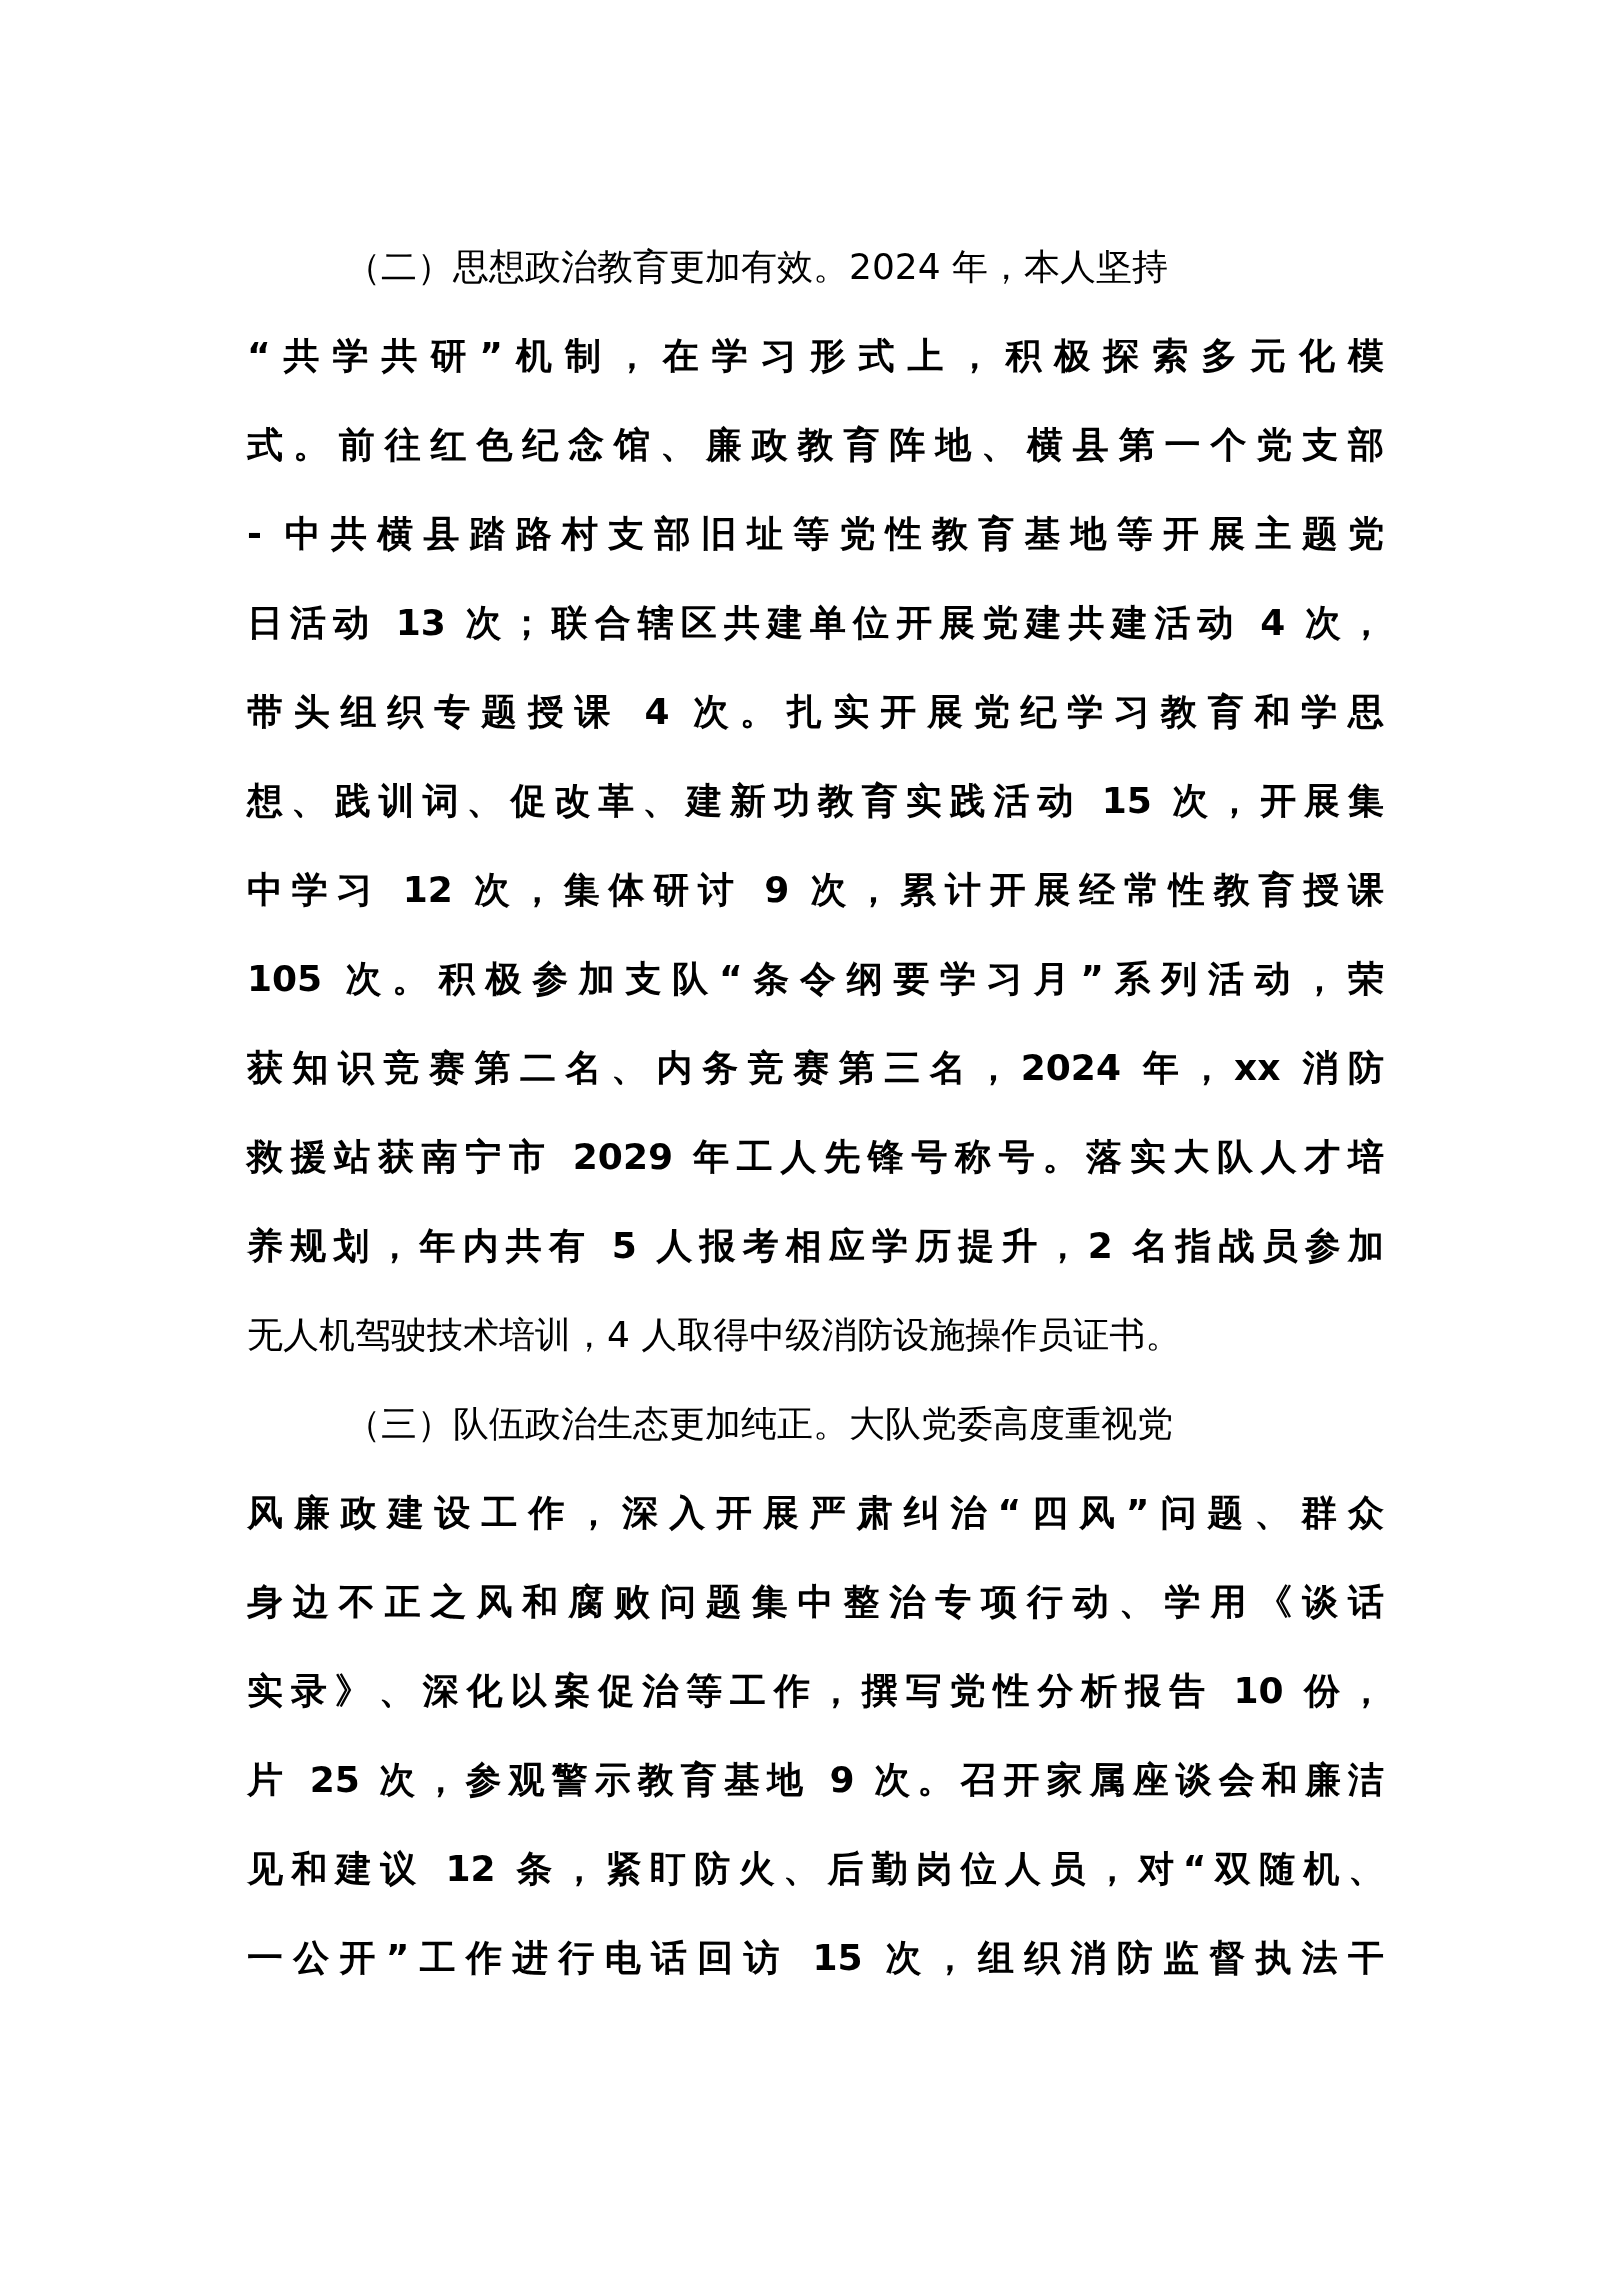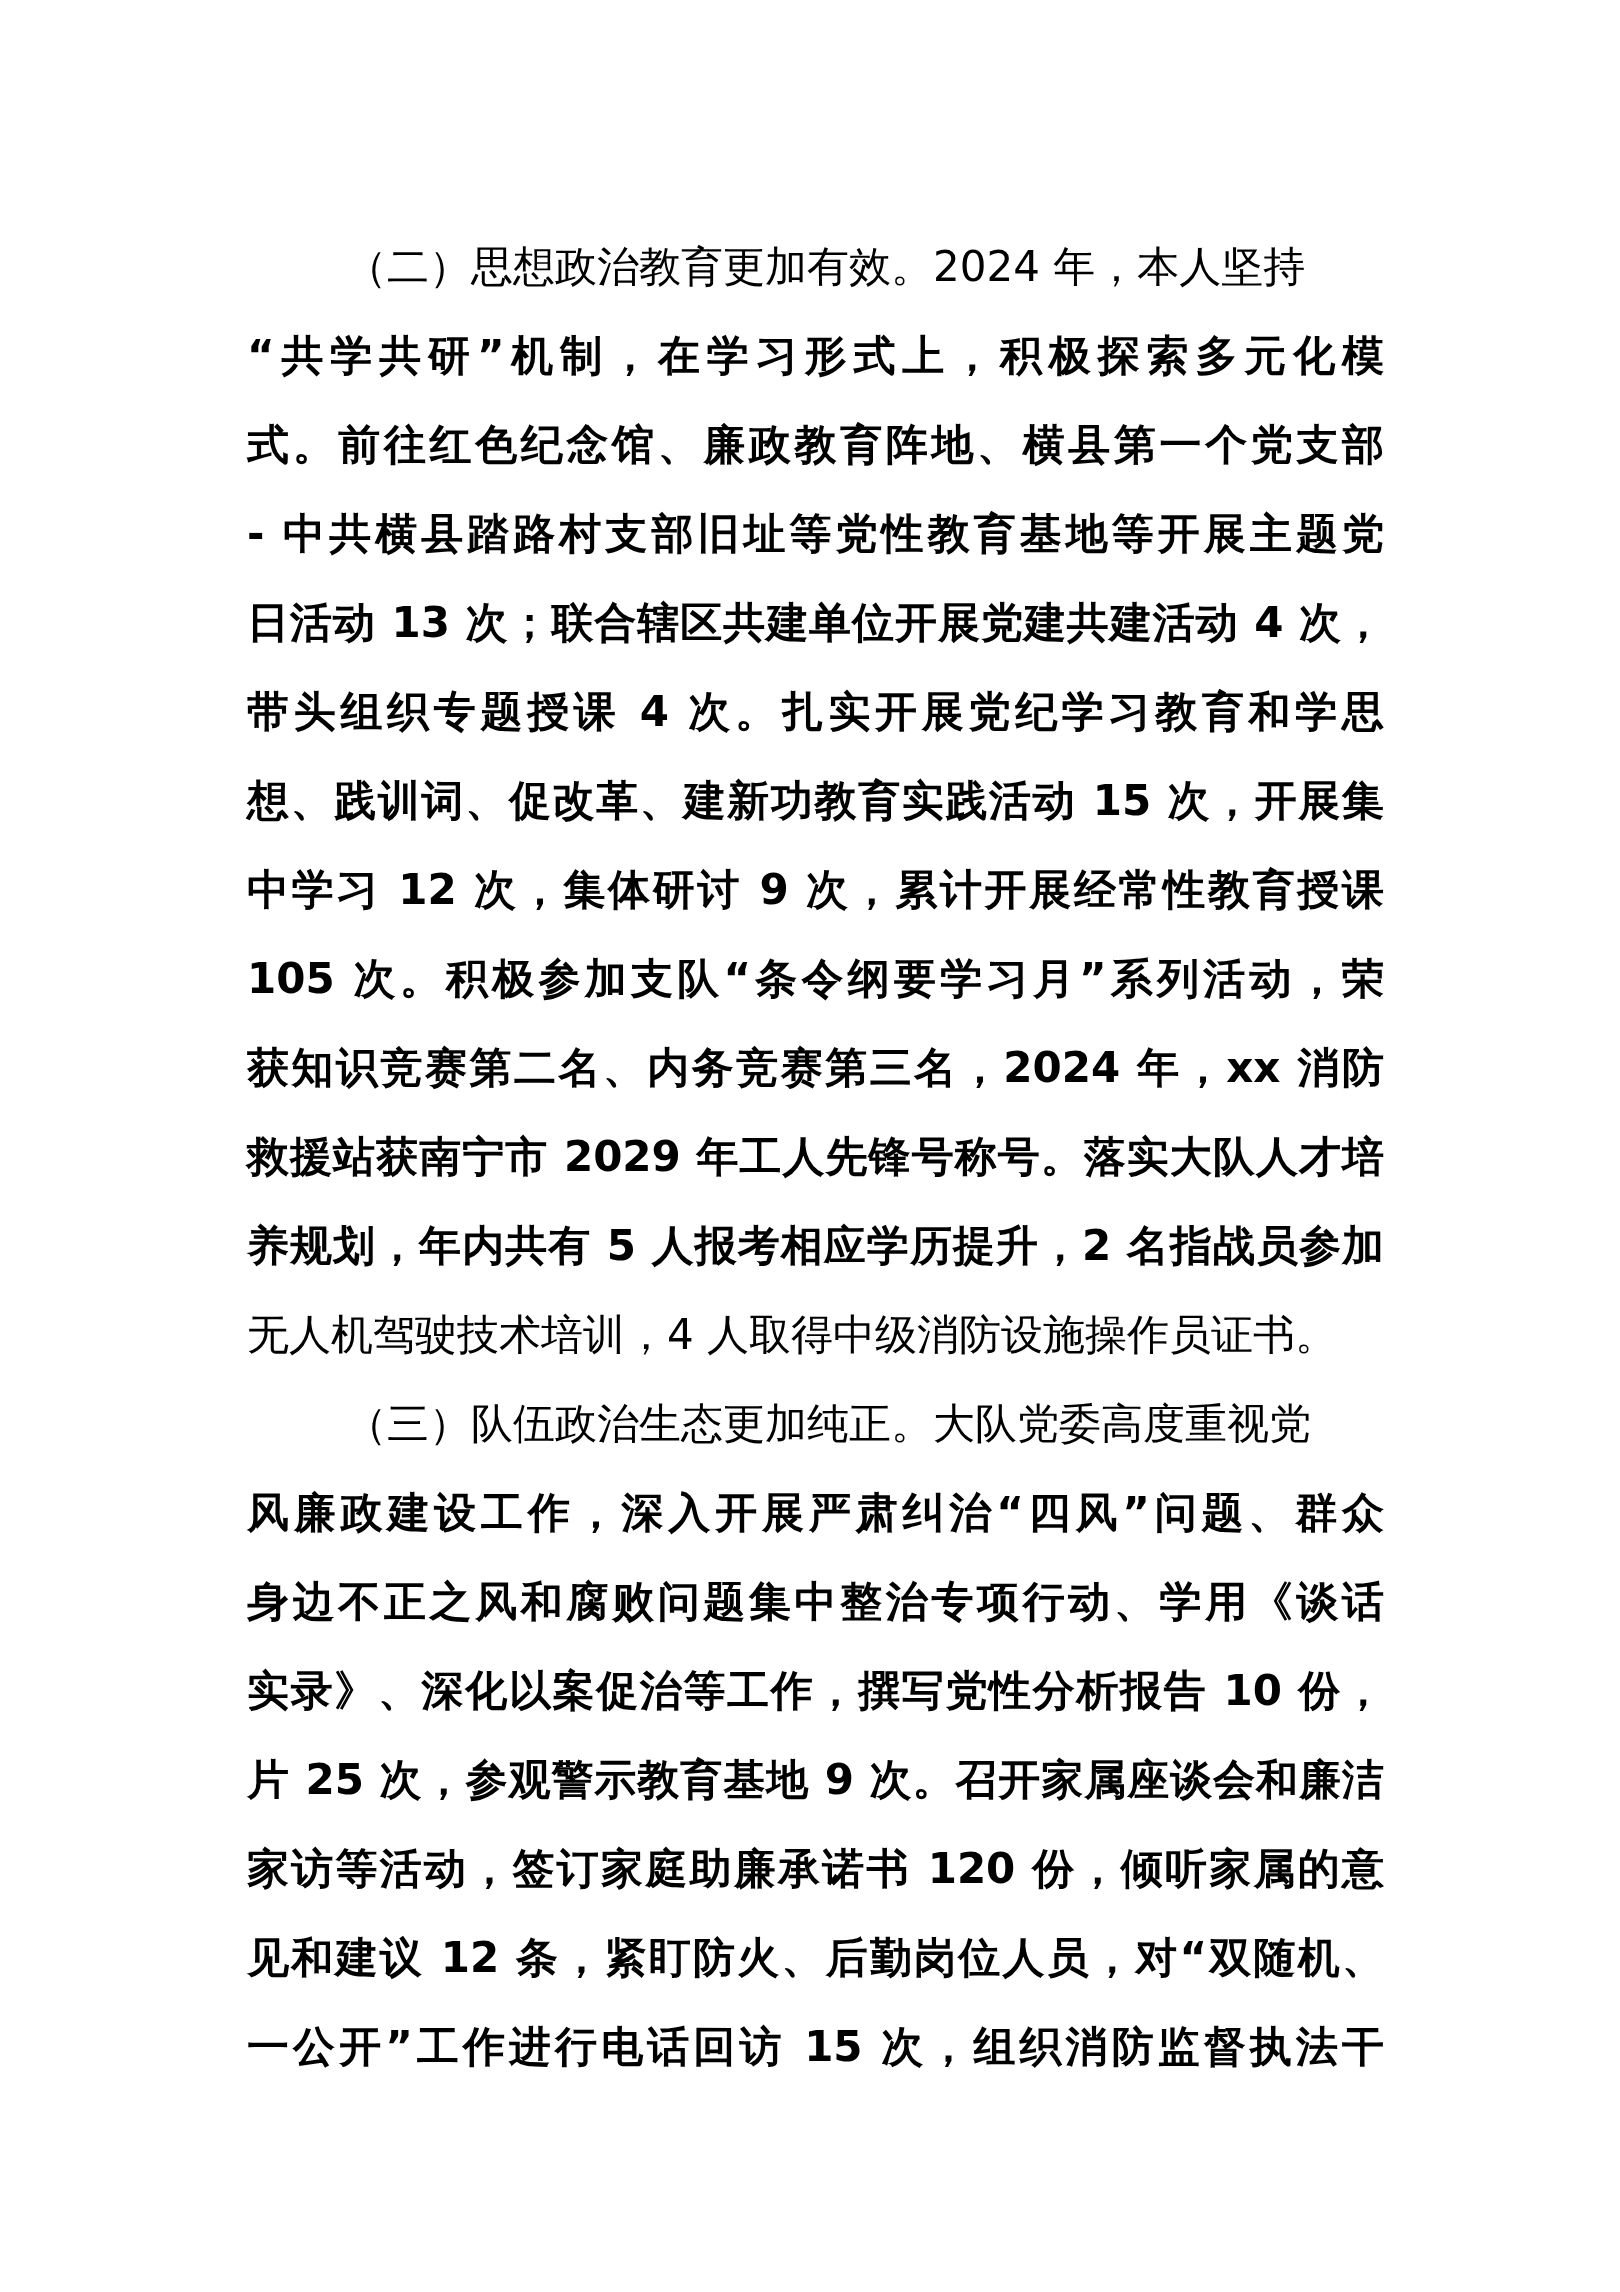--- a/index.html
+++ b/index.html
@@ -17,21 +17,21 @@
     }
     .page {
       position: absolute;
       left: 247px;
       top: 231px;
       width: 1137px;
     }
     .line {
       height: 89px;
       line-height: 71px;
-      font-size: 42px;
+      font-size: 36px;
       white-space: nowrap;
       letter-spacing: 0px;
     }
     .line.indent {
       padding-left: 98px;
     }
     .line.justify {
       text-align: justify;
       text-align-last: justify;
       font-weight: bold;
@@ -55,18 +55,17 @@
     <div class="line justify">救援站获南宁市 2029 年工人先锋号称号。落实大队人才培</div>
     <div class="line justify">养规划，年内共有 5 人报考相应学历提升，2 名指战员参加</div>
     <div class="line">无人机驾驶技术培训，4 人取得中级消防设施操作员证书。</div>
   </div>
   <div class="section">
     <div class="line indent">（三）队伍政治生态更加纯正。大队党委高度重视党</div>
     <div class="line justify">风廉政建设工作，深入开展严肃纠治“四风”问题、群众</div>
     <div class="line justify">身边不正之风和腐败问题集中整治专项行动、学用《谈话</div>
     <div class="line justify">实录》、深化以案促治等工作，撰写党性分析报告 10 份，</div>
     <div class="line justify">片 25 次，参观警示教育基地 9 次。召开家属座谈会和廉洁</div>
-    <div class="line justify">家访等活动，签订家庭助廉承诺书 120 份，倾听家属的意</div>
     <div class="line justify">见和建议 12 条，紧盯防火、后勤岗位人员，对“双随机、</div>
     <div class="line justify">一公开”工作进行电话回访 15 次，组织消防监督执法干</div>
   </div>
 </div>
 
 
 </body></html>

